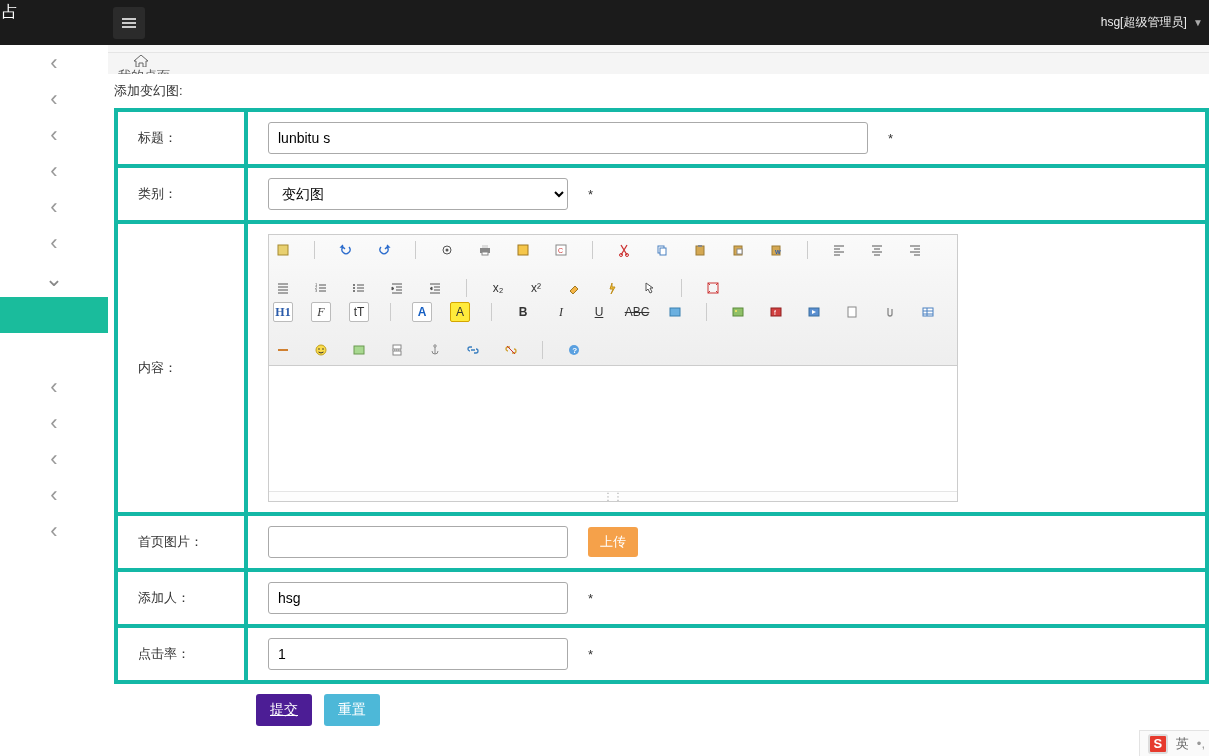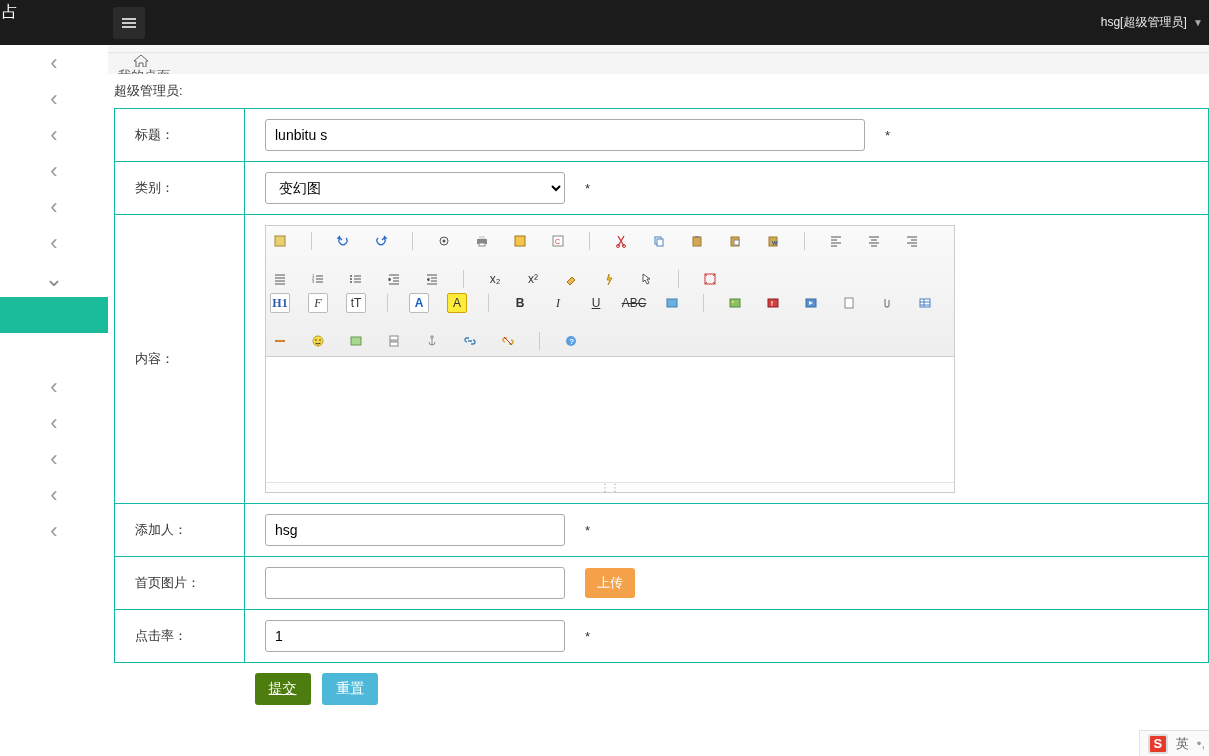--- a/index.html
+++ b/index.html
@@ -104,21 +104,21 @@
   font-size: 13px;
   color: #333;
 }
 
 
 .form-table {
   border-collapse: collapse;
   width: 100%;
 }
 .form-table td {
-  border: 1px solid #14b8a6;
+  border: 4px solid #14b8a6;
   padding: 10px 20px;
   vertical-align: middle;
   font-size: 13px;
 }
 .form-table .label-cell {
   width: 130px;
   background: #fff;
   color: #333;
 }
 .form-table .field-cell { background: #fff; }
@@ -177,21 +177,21 @@
 
 
 .btn {
   display: inline-block;
   height: 32px; padding: 0 14px;
   border: none; border-radius: 3px;
   font-size: 14px; color: #fff;
   cursor: pointer;
 }
 .btn-upload { background: #f5a14a; height: 30px; padding: 0 12px; font-size: 13px; }
-.btn-submit { background: #4d7c0f; text-decoration: underline; }
+.btn-submit { background: #4c1d95; text-decoration: underline; }
 .btn-reset  { background: #4db8d8; }
 .actions-row td { border: none; padding: 10px 0 12px 140px; }
 .actions-row .btn + .btn { margin-left: 8px; }
 
 
 .ime {
   position: absolute;
   right: 0; bottom: 0;
   height: 26px;
   display: flex; align-items: center;
@@ -248,21 +248,21 @@
 <div class="breadcrumb">
   <span class="home-icon">
     <svg width="14" height="12" viewBox="0 0 14 12">
         <path d="M7 0 L14 6 H12 V12 H9 V8 H5 V12 H2 V6 H0 Z" fill="none" stroke="#666" stroke-width="1"></path>
       </svg>
   </span>
   <span>我的桌面</span>
 </div>
 
 <div class="main">
-  <div class="page-title">超级管理员:</div>
+  <div class="page-title">添加变幻图:</div>
 
   <table class="form-table">
 
     <tbody>
         <tr>
       <td class="label-cell">标题：</td>
       <td class="field-cell">
         <div class="field-row">
           <span class="title-inner">
             <input class="txt title-input" value="lunbitu s" style="">
@@ -539,35 +539,35 @@
                   </span>
             </div>
           </div>
           <div class="editor-body" contenteditable="true" style=""></div>
           <div class="editor-resize">⋮⋮</div>
         </div>
       </td>
     </tr>
 
     <tr>
+      <td class="label-cell">首页图片：</td>
+      <td class="field-cell">
+        <div class="field-row">
+          <input class="txt med-input" value="" style="">
+          <button class="btn btn-upload">上传</button>
+        </div>
+      </td>
+    </tr>
+
+    <tr>
       <td class="label-cell">添加人：</td>
       <td class="field-cell">
         <div class="field-row">
           <input class="txt med-input" value="hsg" style="">
           <span class="req">*</span>
-        </div>
-      </td>
-    </tr>
-
-    <tr>
-      <td class="label-cell">首页图片：</td>
-      <td class="field-cell">
-        <div class="field-row">
-          <input class="txt med-input" value="" style="">
-          <button class="btn btn-upload">上传</button>
         </div>
       </td>
     </tr>
 
     <tr>
       <td class="label-cell">点击率：</td>
       <td class="field-cell">
         <div class="field-row">
           <input class="txt med-input" value="1" style="">
           <span class="req">*</span>

